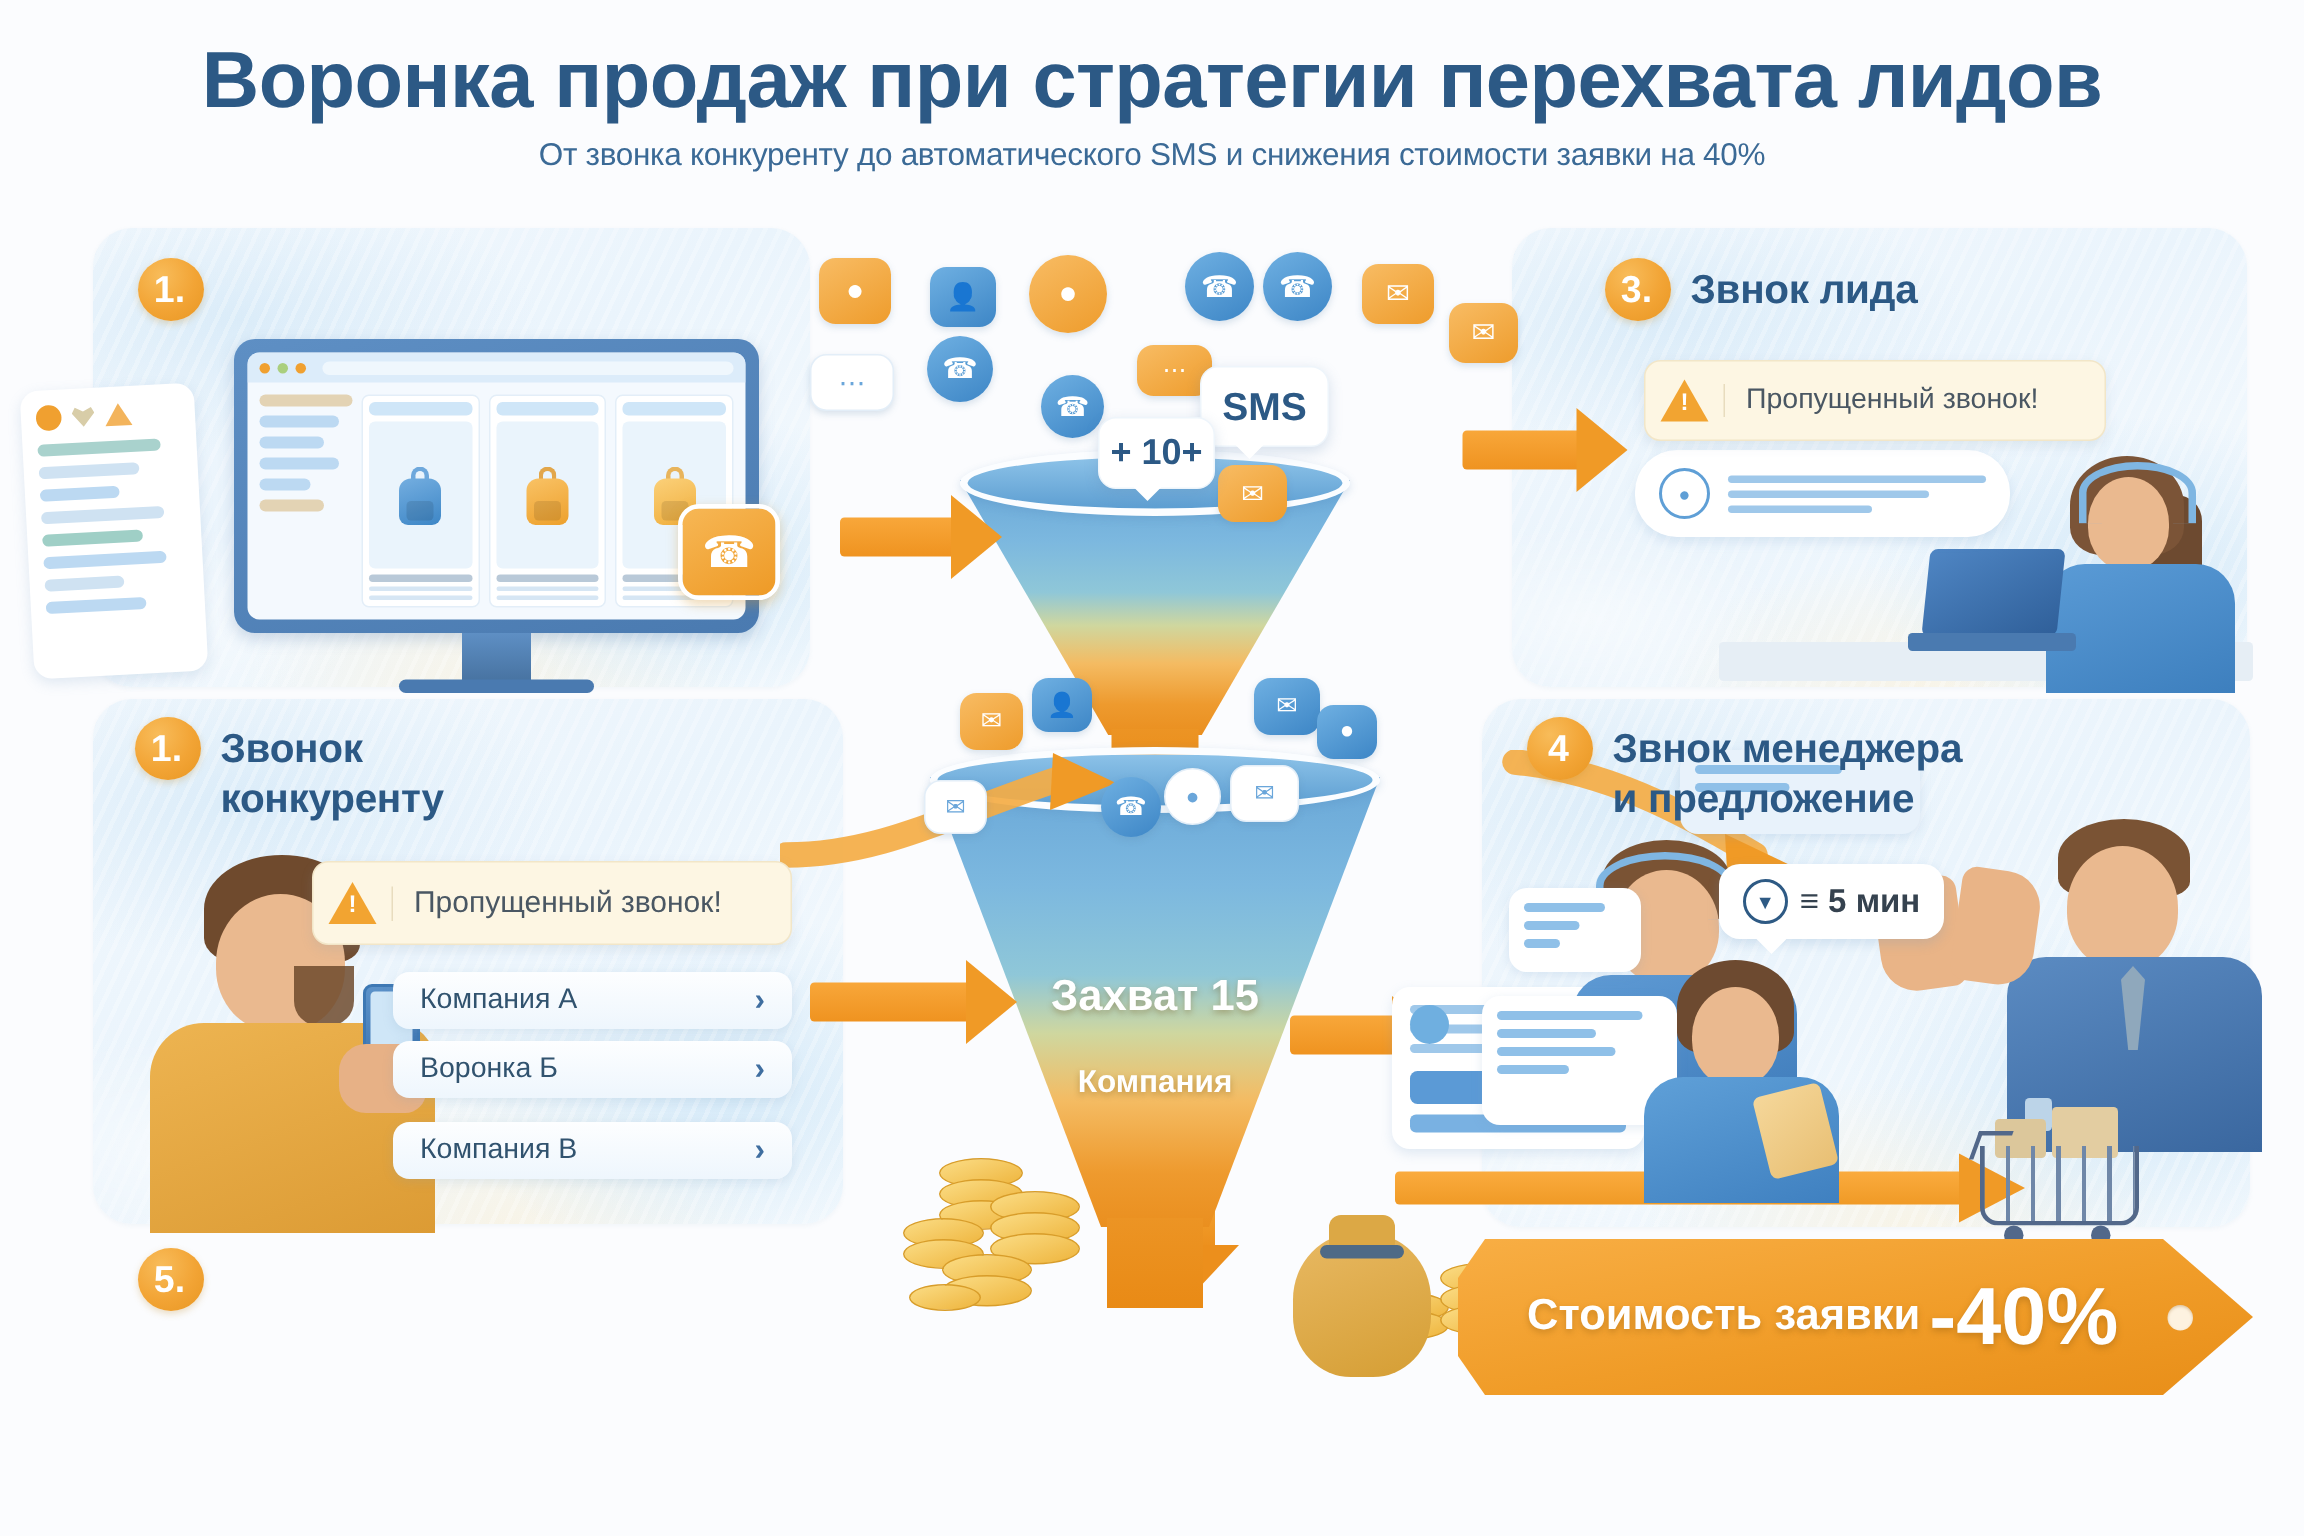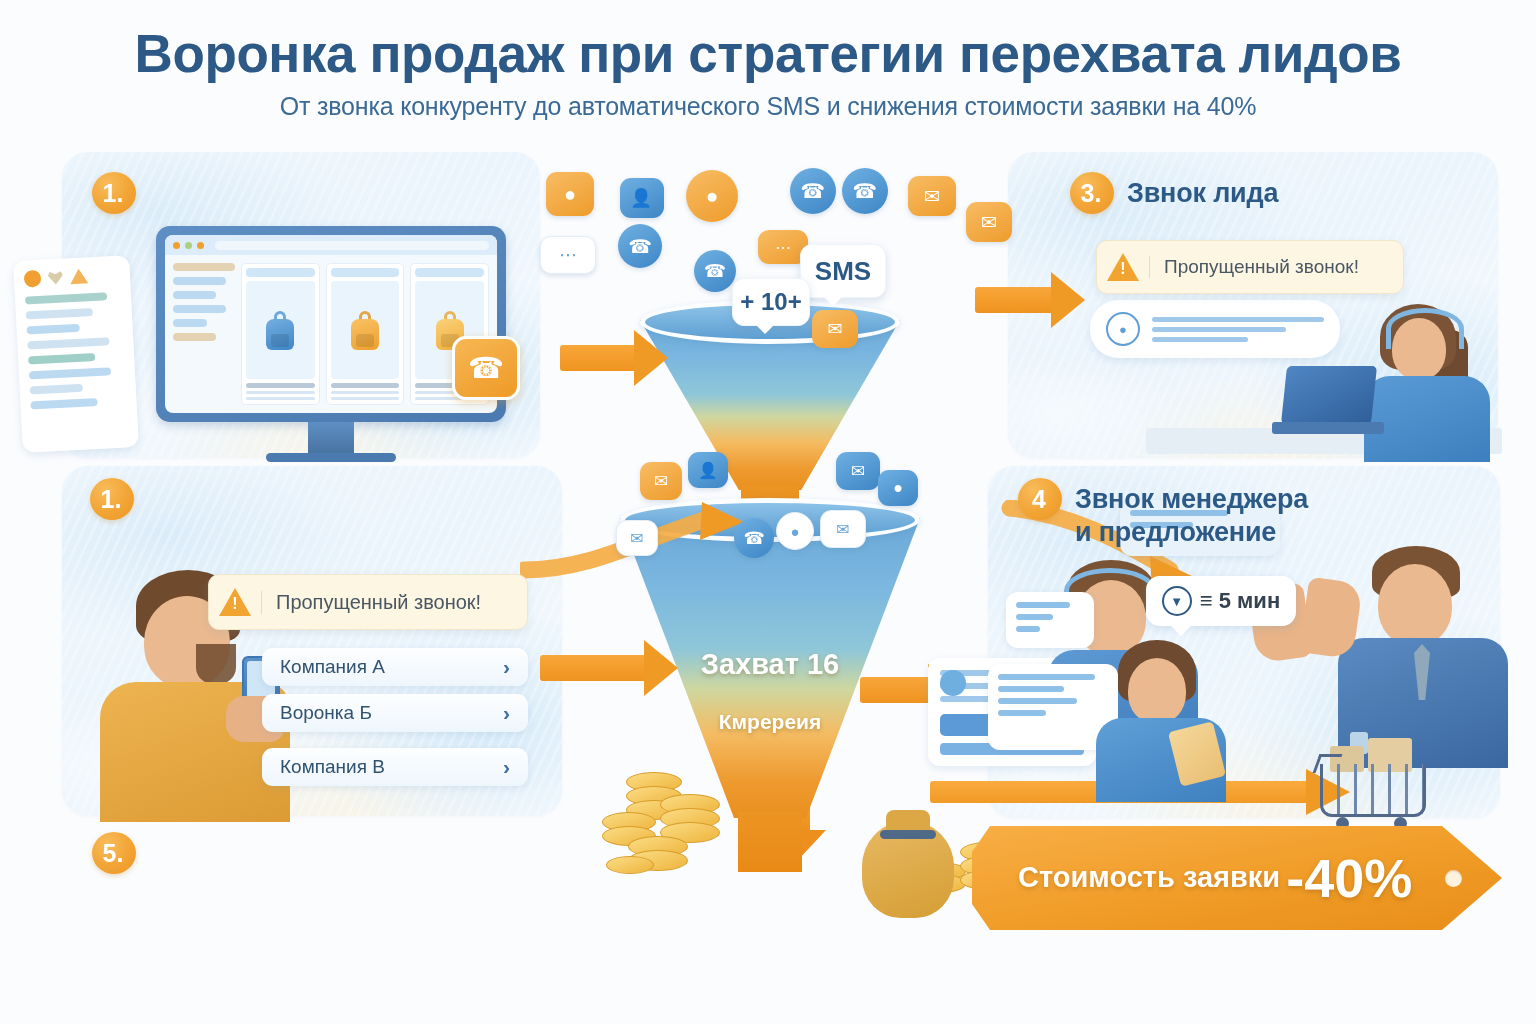--- a/index.html
+++ b/index.html
@@ -11,21 +11,21 @@
   }
   #canvas{position:relative;width:1536px;height:1024px;background:#fbfcfe;}
 
   
   .header{position:absolute;left:0;top:0;width:1536px;text-align:center;}
   .title{
     font-size:53px;font-weight:700;color:#2c5985;letter-spacing:-.4px;
     margin-top:26px;line-height:1.05;white-space:nowrap;
   }
   .subtitle{
-    font-size:25px;font-weight:400;color:#3b6a96;margin-top:10px;
+    font-size:21px;font-weight:400;color:#3b6a96;margin-top:10px;
     white-space:nowrap;letter-spacing:-.2px;
   }
 
   
   .panel{
     position:absolute;border-radius:26px;overflow:hidden;
     background:
       radial-gradient(ellipse 70% 50% at 20% 20%, rgba(215,234,248,.85) 0%, rgba(215,234,248,0) 60%),
       radial-gradient(ellipse 60% 55% at 85% 75%, rgba(206,230,247,.8) 0%, rgba(206,230,247,0) 62%),
       radial-gradient(ellipse 50% 40% at 55% 100%, rgba(252,240,214,.55) 0%, rgba(252,240,214,0) 70%),
@@ -409,20 +409,24 @@
     <div class="badge">1.</div>
   </div>
 
   <div class="step" id="s3">
     <div class="badge">3.</div>
     <div class="step-label">Звнок лида</div>
   </div>
 
   <div class="step" id="s1b">
     <div class="badge">1.</div>
+    <div class="step-label">
+      <span>Звонок</span><br>
+      <span>конкуренту</span>
+    </div>
   </div>
 
   <div class="step" id="s4">
     <div class="badge">4</div>
     <div class="step-label">
       <span>Звнок менеджера</span><br>
       <span>и предложение</span>
     </div>
   </div>
 
@@ -621,22 +625,22 @@
   </div>
   <div class="listcard" id="lc3">
     <span>Компания В</span>
     <span class="chev">›</span>
   </div>
 
   <div class="funnel" id="funnel-bot">
     <div class="fn-cone"></div>
     <div class="fn-rim"></div>
     <div class="fn-neck"></div>
-    <div class="fn-text" id="fn-capture">Захват 16</div>
-    <div class="fn-text" id="fn-convlabel">Кмререия</div>
+    <div class="fn-text" id="fn-capture">Захват 15</div>
+    <div class="fn-text" id="fn-convlabel">Компания</div>
   </div>
 
   <div class="fi sq orange" style="left:640px;top:462px;width:42px;height:38px;font-size:17px;">✉</div>
   <div class="fi sq blue" style="left:688px;top:452px;width:40px;height:36px;font-size:16px;">👤</div>
   <div class="fi circ blue" style="left:734px;top:518px;width:40px;height:40px;font-size:17px;">☎</div>
   <div class="fi circ white" style="left:776px;top:512px;width:36px;height:36px;font-size:15px;">●</div>
   <div class="fi sq blue" style="left:836px;top:452px;width:44px;height:38px;font-size:17px;">✉</div>
   <div class="fi sq white" style="left:820px;top:510px;width:44px;height:36px;font-size:16px;color:#6aa6da;">✉</div>
   <div class="fi sq blue" style="left:878px;top:470px;width:40px;height:36px;font-size:16px;">●</div>
   <div class="fi sq white" style="left:616px;top:520px;width:40px;height:34px;color:#6aa6da;font-size:16px;">✉</div>

